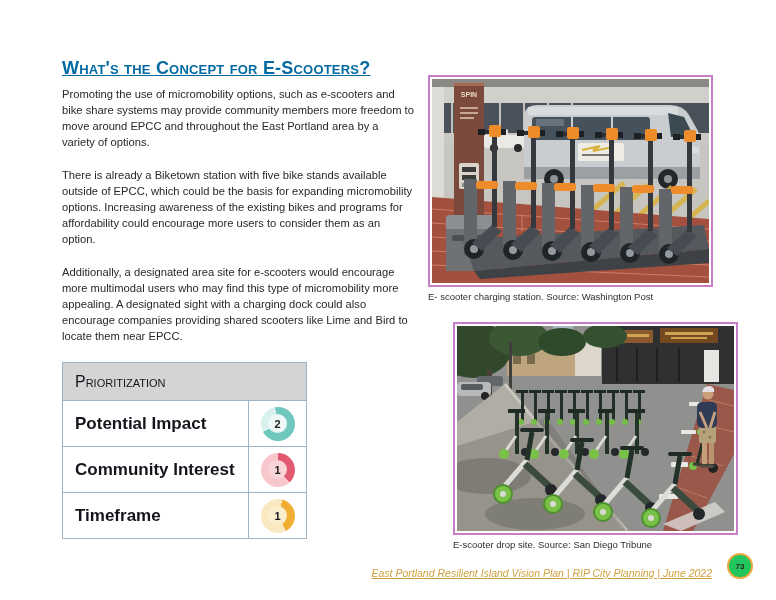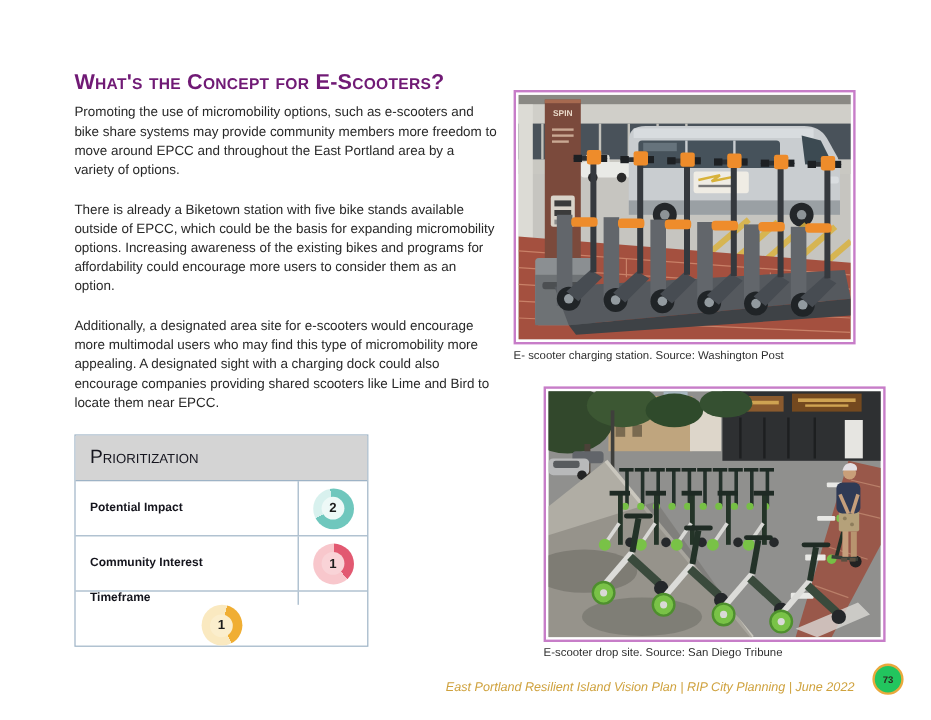--- a/index.html
+++ b/index.html
@@ -2,35 +2,35 @@
 <html><head>
 <meta charset="utf-8">
 <style>
   html,body{margin:0;padding:0;background:#ffffff;}
   .page{position:relative;width:776px;height:600px;background:#ffffff;overflow:hidden;
         font-family:"Liberation Sans",sans-serif;}
 
   
   .heading{position:absolute;left:62px;top:58px;width:360px;
            font-size:18px;font-weight:800;letter-spacing:.2px;
-           font-variant:small-caps;color:#701a75;}
+           font-variant:small-caps;color:#0369a1;text-decoration:underline;}
   .bodycopy{position:absolute;left:62px;top:86px;width:352px;
             font-size:11.2px;line-height:16px;color:#282828;}
   .bodycopy p{margin:0 0 17px 0;}
 
   
   .ptable{position:absolute;left:62px;top:362px;width:243px;
           border:1.5px solid #9eb3c6;background:#fff;}
   .thead{height:37px;background:#d4d4d4;border-bottom:1px solid #9eb3c6;
          display:flex;align-items:center;padding-left:12px;
          font-variant:small-caps;font-weight:400;font-size:16px;color:#15151e;}
   .trow{height:45px;display:flex;border-bottom:1px solid #9eb3c6;}
-  .trow:last-child{border-bottom:none;flex-direction:column;}
+  .trow:last-child{border-bottom:none;}
   .tlabel{width:173px;border-right:1px solid #9eb3c6;display:flex;align-items:center;
-          padding-left:12px;font-weight:700;font-size:10px;color:#14141c;}
+          padding-left:12px;font-weight:700;font-size:17px;color:#14141c;}
   .tbadge{flex:1;display:flex;align-items:center;justify-content:center;}
   .badge{width:34px;height:34px;border-radius:50%;display:flex;
          align-items:center;justify-content:center;}
   .badge-hole{width:19px;height:19px;border-radius:50%;display:flex;
               align-items:center;justify-content:center;
               font-size:11px;font-weight:800;color:#1d1d1d;}
 
   
   .figure{position:absolute;left:428px;}
   .fig1{top:75px;} .fig2{top:322px;padding-left:25px;}
@@ -457,16 +457,16 @@
           <circle cx="251" cy="68" r="5.5" fill="#c99f79"></circle>
           <path d="M245 66 Q247 59 253 60 Q258 61 257 66 Z" fill="#e3dfe3"></path>
           <rect x="244" y="139" width="5" height="3" fill="#5a4f40"></rect>
           <rect x="251" y="139" width="5" height="3" fill="#5a4f40"></rect>
         </g>
       </svg>
     </div>
     <div class="caption">E-scooter drop site. Source: San Diego Tribune</div>
   </div>
 
-  <div class="footer-text" style="color: rgb(207, 162, 62);">East Portland Resilient Island Vision Plan  | RIP City Planning  |  June 2022</div>
+  <div class="footer-text" style="color: rgb(207, 162, 62); text-decoration: underline;">East Portland Resilient Island Vision Plan  | RIP City Planning  |  June 2022</div>
   <div class="page-circle" style="background: #22c55e; border-color: rgb(233, 169, 60);">73</div>
 
 </div>
 
 </body></html>

